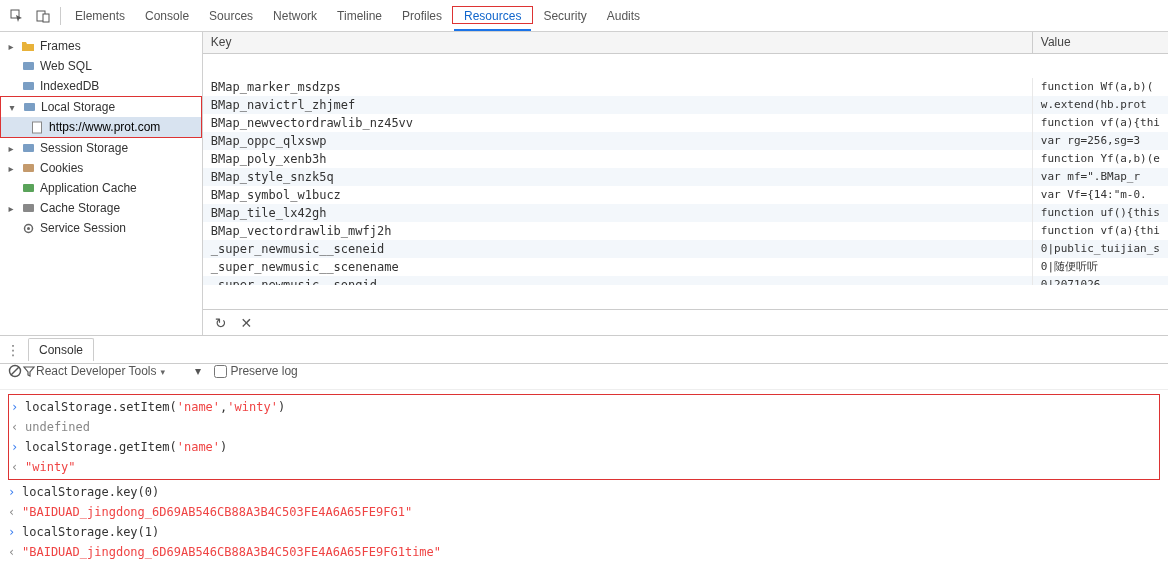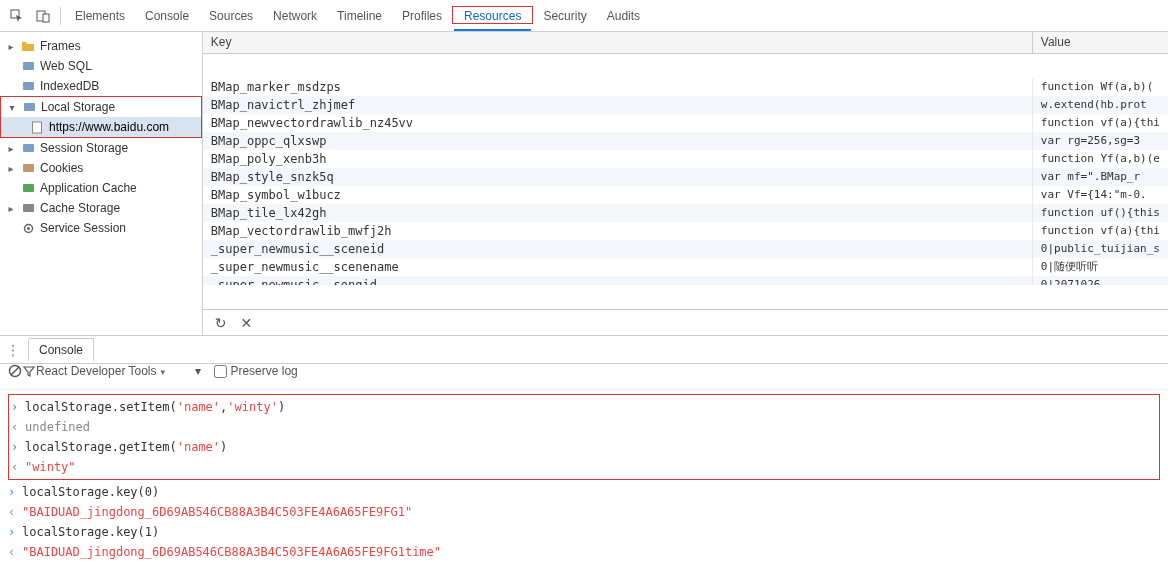--- a/index.html
+++ b/index.html
@@ -109,21 +109,21 @@
             </svg>
           </span>
           <span class="lbl">Local Storage</span>
         </div>
         <div class="tree-item sub selected">
           <span class="icon">
             <svg width="12" height="13">
               <rect x="1.5" y="1" width="9" height="11" fill="#fff" stroke="#888"></rect>
             </svg>
           </span>
-          <span class="lbl">https://www.baidu.com</span>
+          <span class="lbl">https://www.prot.com</span>
         </div>
       </div>
       <div class="tree-item">
         <span class="arrow">▸</span>
         <span class="icon">
           <svg width="13" height="12">
             <rect x="1" y="2" width="11" height="8" rx="1" fill="#7a9ec4"></rect>
           </svg>
         </span>
         <span class="lbl">Session Storage</span>

